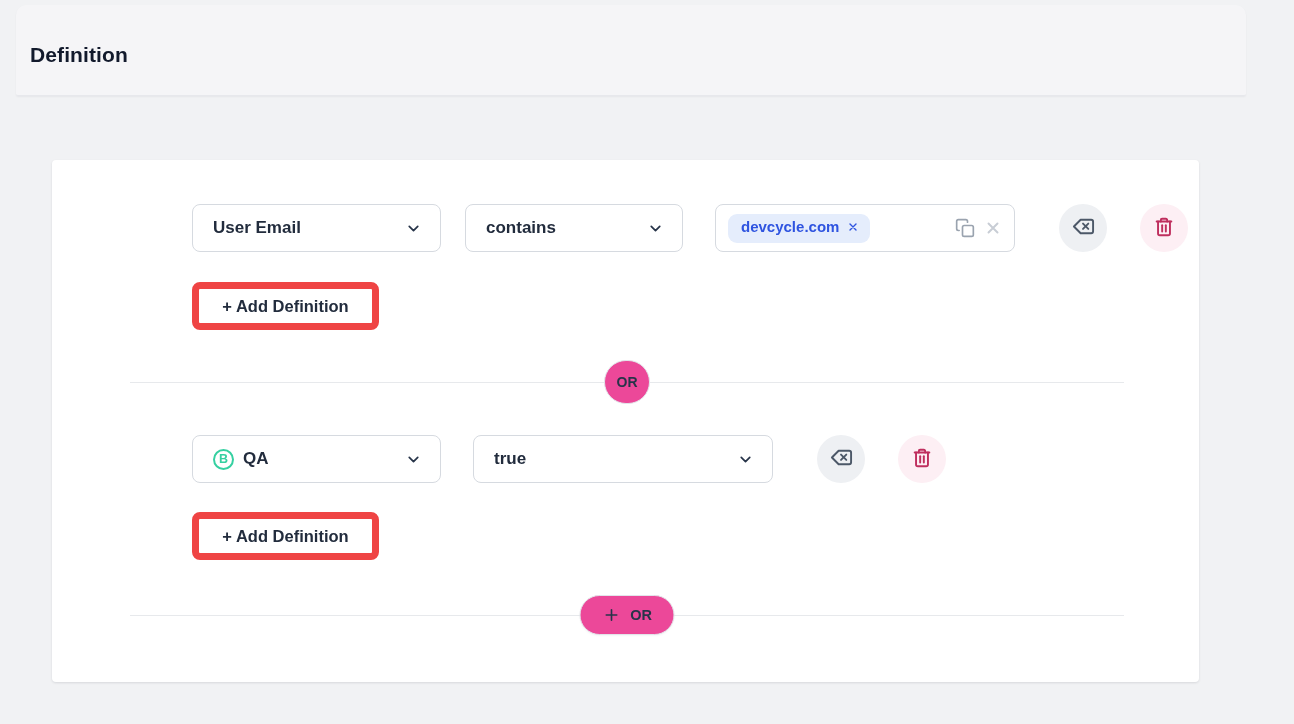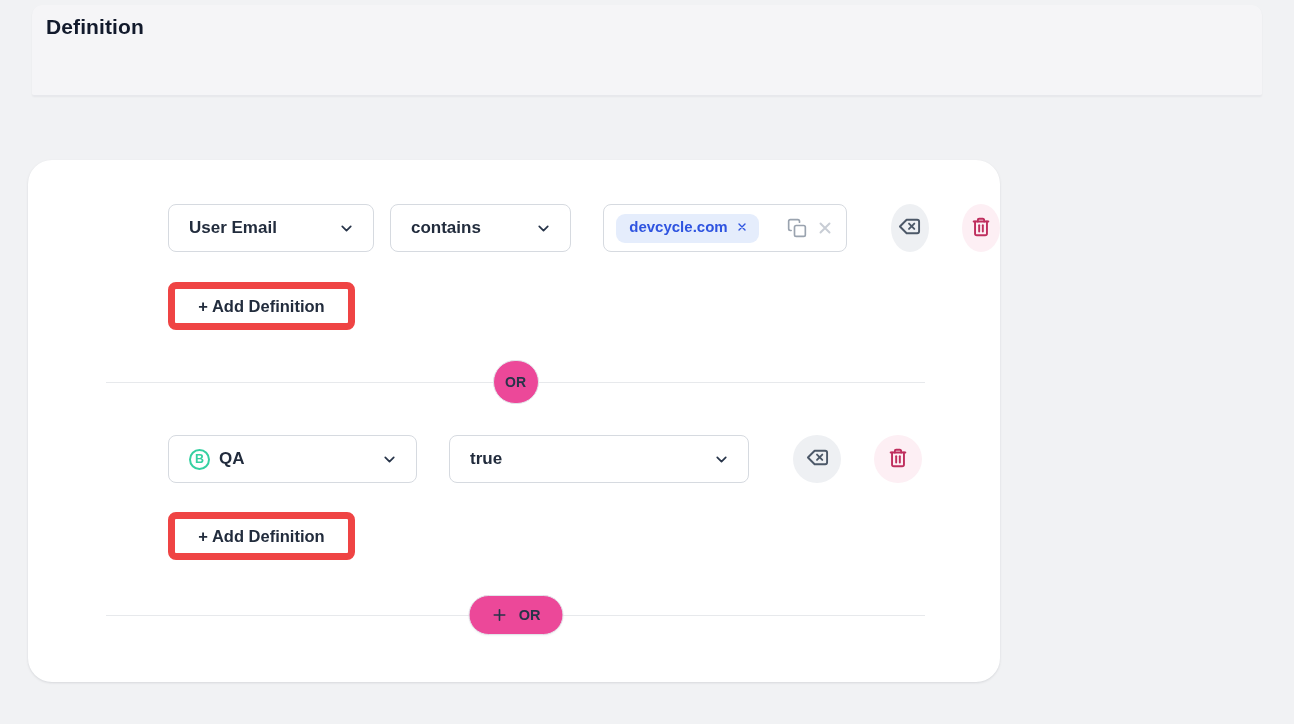--- a/index.html
+++ b/index.html
@@ -8,43 +8,44 @@
     background: #f1f2f4;
     font-family: "Liberation Sans", "DejaVu Sans", sans-serif;
     color: #222c3d;
     position: relative;
     overflow: hidden;
   }
 
   
   .header-panel {
     position: absolute;
-    left: 32px; top: 5px;
+    left: 16px; top: 5px;
     width: 1230px; height: 91px;
     background: #f5f5f7;
     border-radius: 10px 10px 2px 2px;
     border-bottom: 1px solid #e7e8ec;
     box-shadow: 0 1px 2px rgba(16,24,40,.05);
     display: flex;
+    align-items: center;
     padding: 10px 14px 0 14px;
   }
   .header-panel h2 {
     font-size: 21px;
     font-weight: 700;
     color: #121a2c;
     letter-spacing: .1px;
   }
 
   
   .card {
     position: absolute;
-    left: 28px; top: 160px;
-    width: 972px; height: 522px;
+    left: 52px; top: 160px;
+    width: 1147px; height: 522px;
     background: #ffffff;
-    border-radius: 24px;
+    border-radius: 4px;
     box-shadow: 0 1px 3px rgba(16,24,40,.08), 0 1px 2px rgba(16,24,40,.04);
     padding-top: 44px;
   }
 
   .cond-row {
     margin-left: 140px;
     display: flex;
     align-items: center;
   }
   .cond-row.second { margin-top: 31px; }
@@ -62,21 +63,21 @@
   .select .lbl {
     font-size: 17px;
     font-weight: 600;
     color: #222c3d;
     display: flex;
     align-items: center;
     gap: 9px;
   }
   .select .spacer { flex: 1; }
   .w-prop { width: 249px; }
-  .w-comp { width: 218px; margin-left: 16px; }
+  .w-comp { width: 218px; margin-left: 24px; }
   .w-val  { width: 300px; margin-left: 32px; gap: 45px; }
 
   .chev { display: flex; align-items: center; }
 
   
   .tag-input {
     height: 48px; width: 300px; margin-left: 32px;
     background: #fff;
     border: 1px solid #d6dae0;
     border-radius: 8px;

